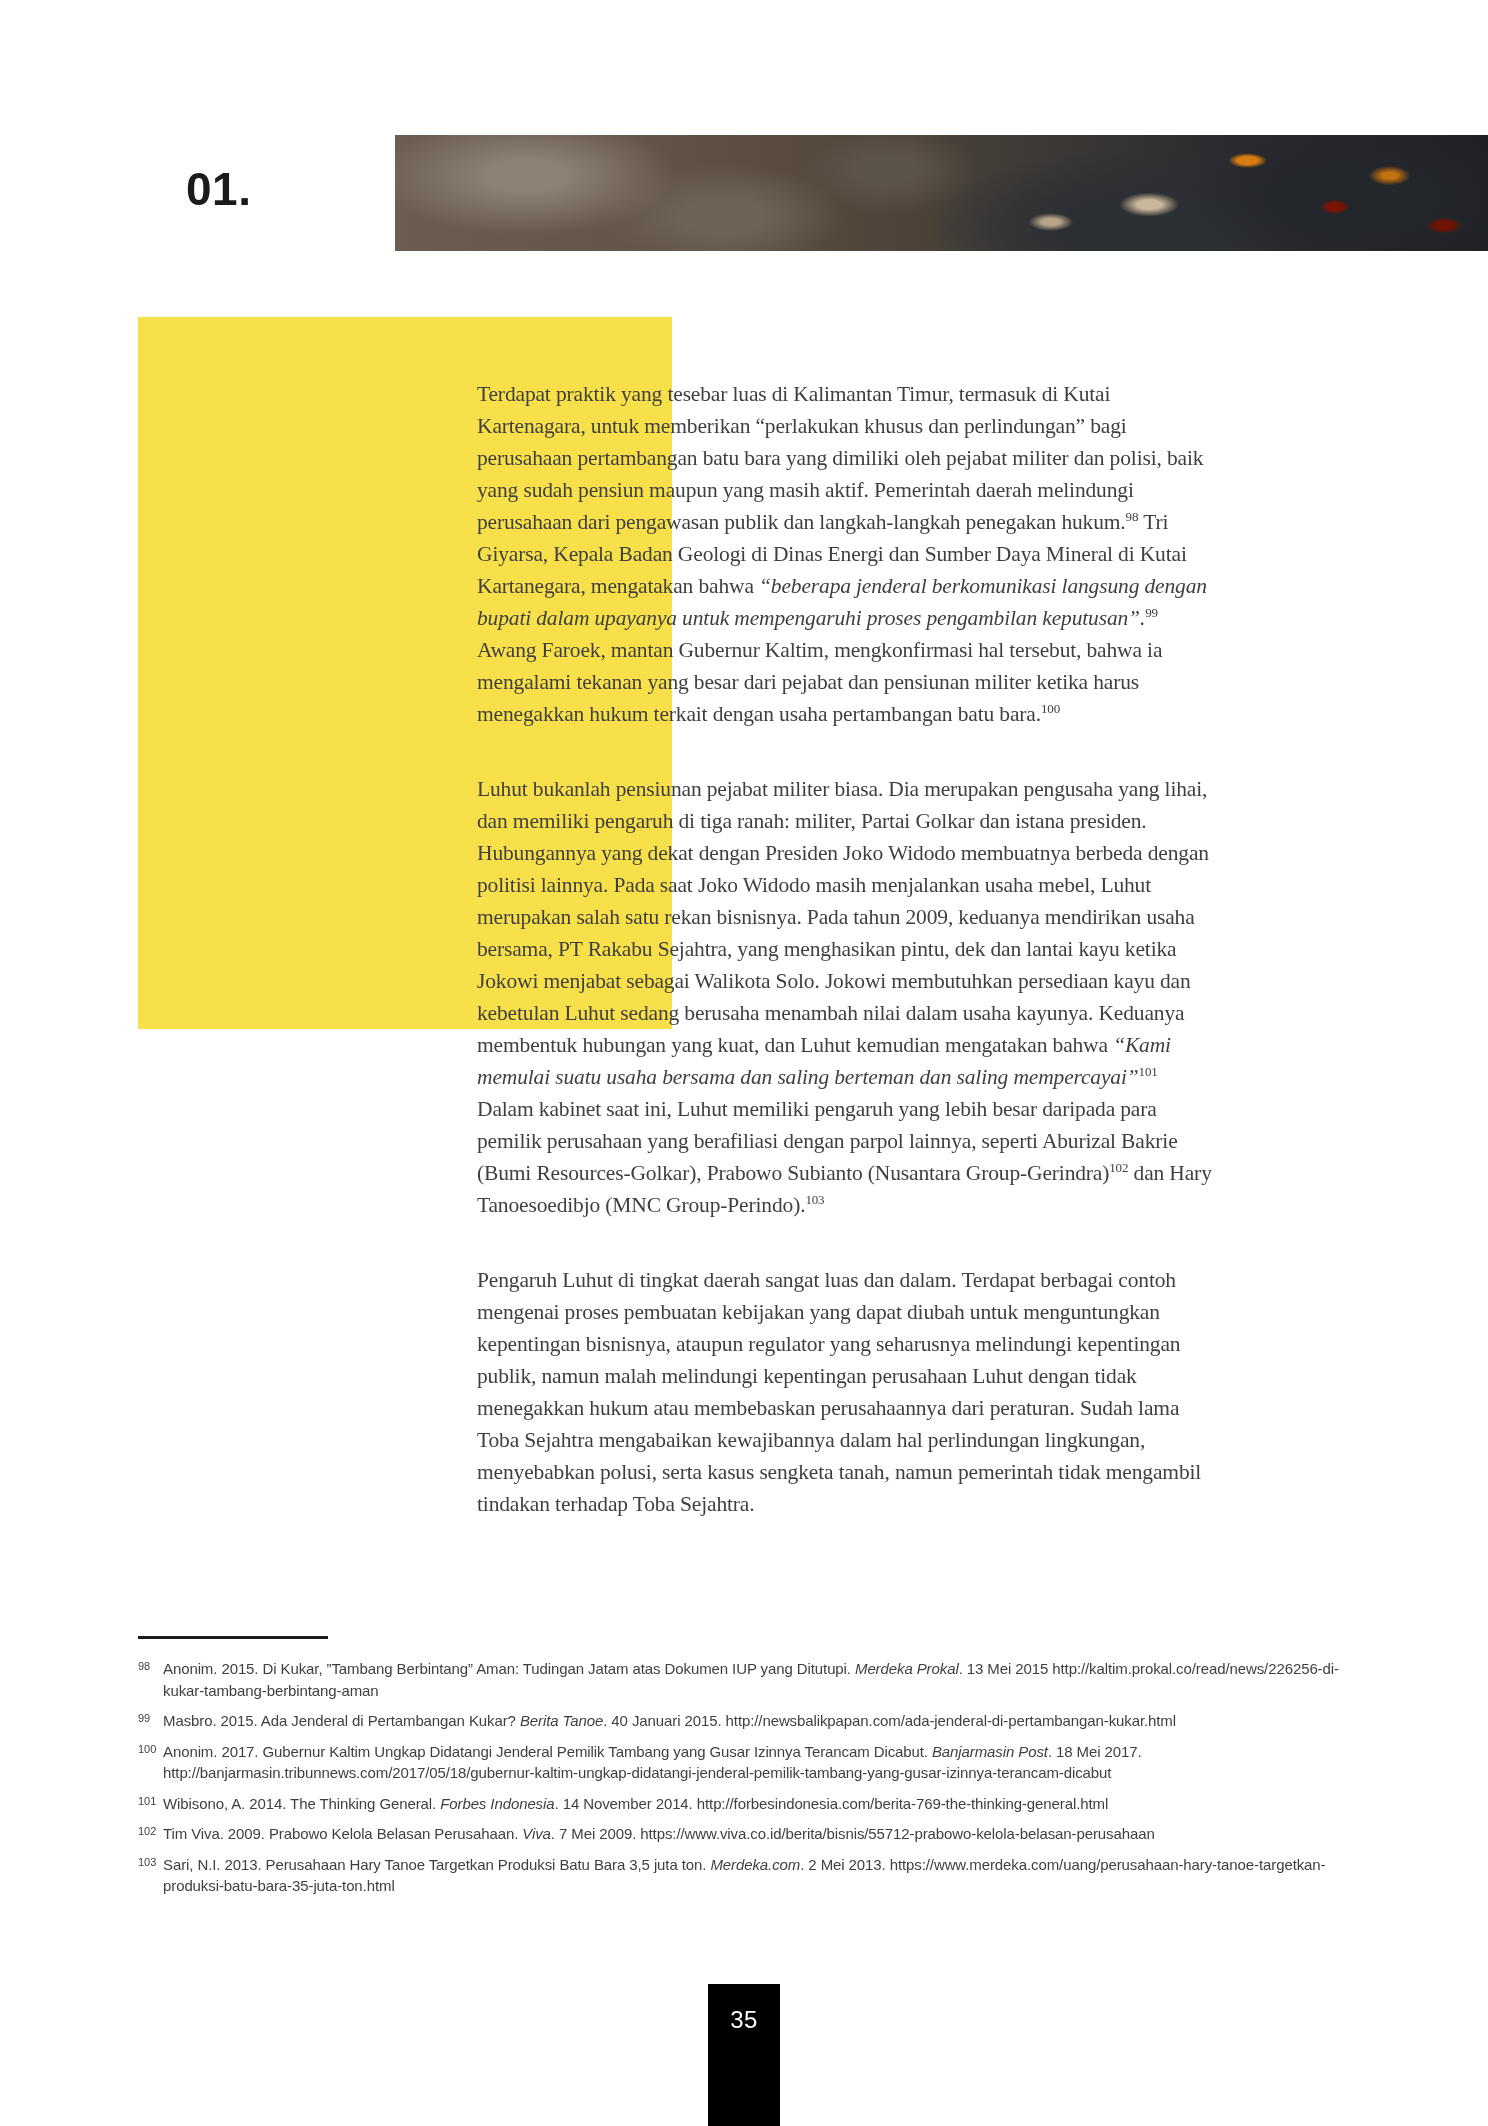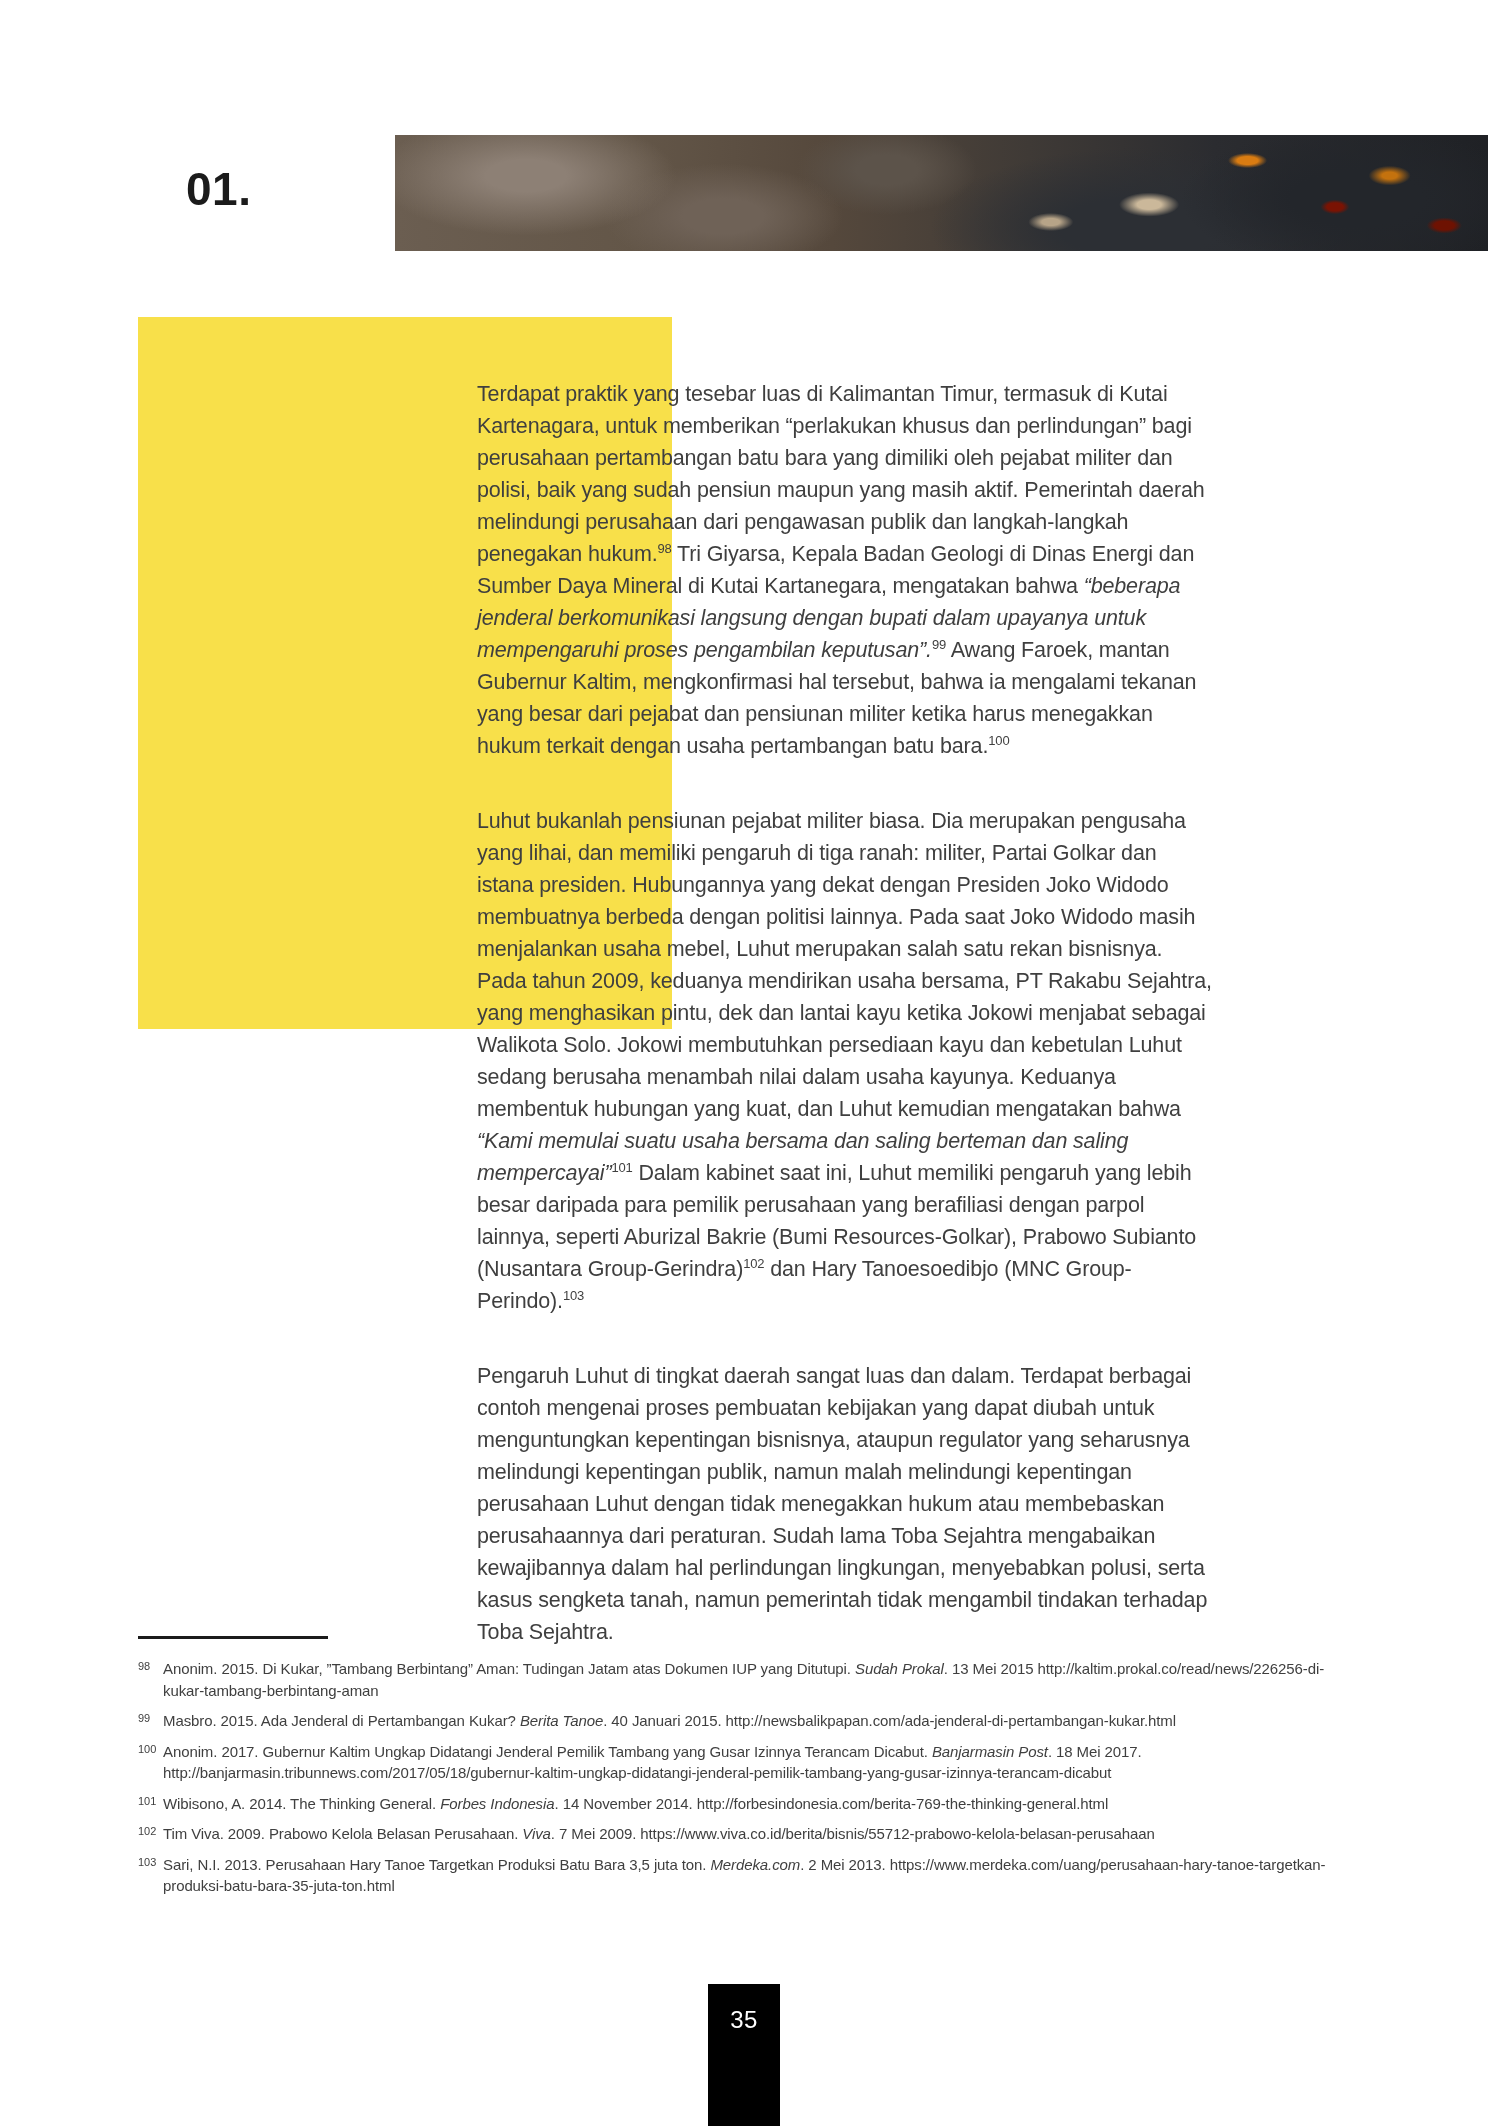--- a/index.html
+++ b/index.html
@@ -32,20 +32,21 @@
     position:absolute; left:138px; top:317px; width:534px; height:712px;
     background:var(--yellow,#F8E04A);
   }
   .content{
     position:absolute; left:477px; top:378px; width:735px;
   }
   .body-para{
     margin:0 0 43px 0;
     font-size:21.5px; line-height:32px; letter-spacing:-0.15px;
     color:var(--text,#3f3f3f);
+    font-family:Liberation Serif, serif;
   }
   .body-para .it{ font-style:italic; }
   .body-para sup{ font-size:13px; line-height:0; }
   .section-heading{
     margin:36px 0 0 0;
     font-size:22px; font-weight:700; color:var(--gold,#D3A41E); letter-spacing:-0.1px;
   }
   .fn-divider{
     position:absolute; left:138px; top:1636px; width:190px; height:3px; background:#1b1b1b;
   }
@@ -88,21 +89,21 @@
         <p class="body-para"><span>Luhut bukanlah pensiunan pejabat militer biasa. Dia merupakan pengusaha yang lihai, dan memiliki pengaruh di tiga ranah: militer, Partai Golkar dan istana presiden. Hubungannya yang dekat dengan Presiden Joko Widodo membuatnya berbeda dengan politisi lainnya. Pada saat Joko Widodo masih menjalankan usaha mebel, Luhut merupakan salah satu rekan bisnisnya. Pada tahun 2009, keduanya mendirikan usaha bersama, PT Rakabu Sejahtra, yang menghasikan pintu, dek dan lantai kayu ketika Jokowi menjabat sebagai Walikota Solo. Jokowi membutuhkan persediaan kayu dan kebetulan Luhut sedang berusaha menambah nilai dalam usaha kayunya. Keduanya membentuk hubungan yang kuat, dan Luhut kemudian mengatakan bahwa </span><span class="it">“Kami memulai suatu usaha bersama dan saling berteman dan saling mempercayai”</span><sup>101</sup><span> Dalam kabinet saat ini, Luhut memiliki pengaruh yang lebih besar daripada para pemilik perusahaan yang berafiliasi dengan parpol lainnya, seperti Aburizal Bakrie (Bumi Resources-Golkar), Prabowo Subianto (Nusantara Group-Gerindra)</span><sup>102</sup><span> dan Hary Tanoesoedibjo (MNC Group-Perindo).</span><sup>103</sup></p>
         <p class="body-para"><span>Pengaruh Luhut di tingkat daerah sangat luas dan dalam. Terdapat berbagai contoh mengenai proses pembuatan kebijakan yang dapat diubah untuk menguntungkan kepentingan bisnisnya, ataupun regulator yang seharusnya melindungi kepentingan publik, namun malah melindungi kepentingan perusahaan Luhut dengan tidak menegakkan hukum atau membebaskan perusahaannya dari peraturan. Sudah lama Toba Sejahtra mengabaikan kewajibannya dalam hal perlindungan lingkungan, menyebabkan polusi, serta kasus sengketa tanah, namun pemerintah tidak mengambil tindakan terhadap Toba Sejahtra.</span></p>
       </div>
   </div>
 
   <div class="fn-divider"></div>
 
   <div class="footnotes">
       <div class="fn-row">
         <span class="fn-num">98</span>
-        <span class="fn-text"><span>Anonim. 2015. Di Kukar, ”Tambang Berbintang” Aman: Tudingan Jatam atas Dokumen IUP yang Ditutupi. </span><span class="it">Sudah Prokal</span><span>. 13 Mei 2015 http://kaltim.prokal.co/read/news/226256-di-kukar-tambang-berbintang-aman</span></span>
+        <span class="fn-text"><span>Anonim. 2015. Di Kukar, ”Tambang Berbintang” Aman: Tudingan Jatam atas Dokumen IUP yang Ditutupi. </span><span class="it">Merdeka Prokal</span><span>. 13 Mei 2015 http://kaltim.prokal.co/read/news/226256-di-kukar-tambang-berbintang-aman</span></span>
       </div>
       <div class="fn-row">
         <span class="fn-num">99</span>
         <span class="fn-text"><span>Masbro. 2015. Ada Jenderal di Pertambangan Kukar? </span><span class="it">Berita Tanoe</span><span>. 40 Januari 2015. http://newsbalikpapan.com/ada-jenderal-di-pertambangan-kukar.html</span></span>
       </div>
       <div class="fn-row">
         <span class="fn-num">100</span>
         <span class="fn-text"><span>Anonim. 2017. Gubernur Kaltim Ungkap Didatangi Jenderal Pemilik Tambang yang Gusar Izinnya Terancam Dicabut. </span><span class="it">Banjarmasin Post</span><span>. 18 Mei 2017. http://banjarmasin.tribunnews.com/2017/05/18/gubernur-kaltim-ungkap-didatangi-jenderal-pemilik-tambang-yang-gusar-izinnya-terancam-dicabut</span></span>
       </div>
       <div class="fn-row">

